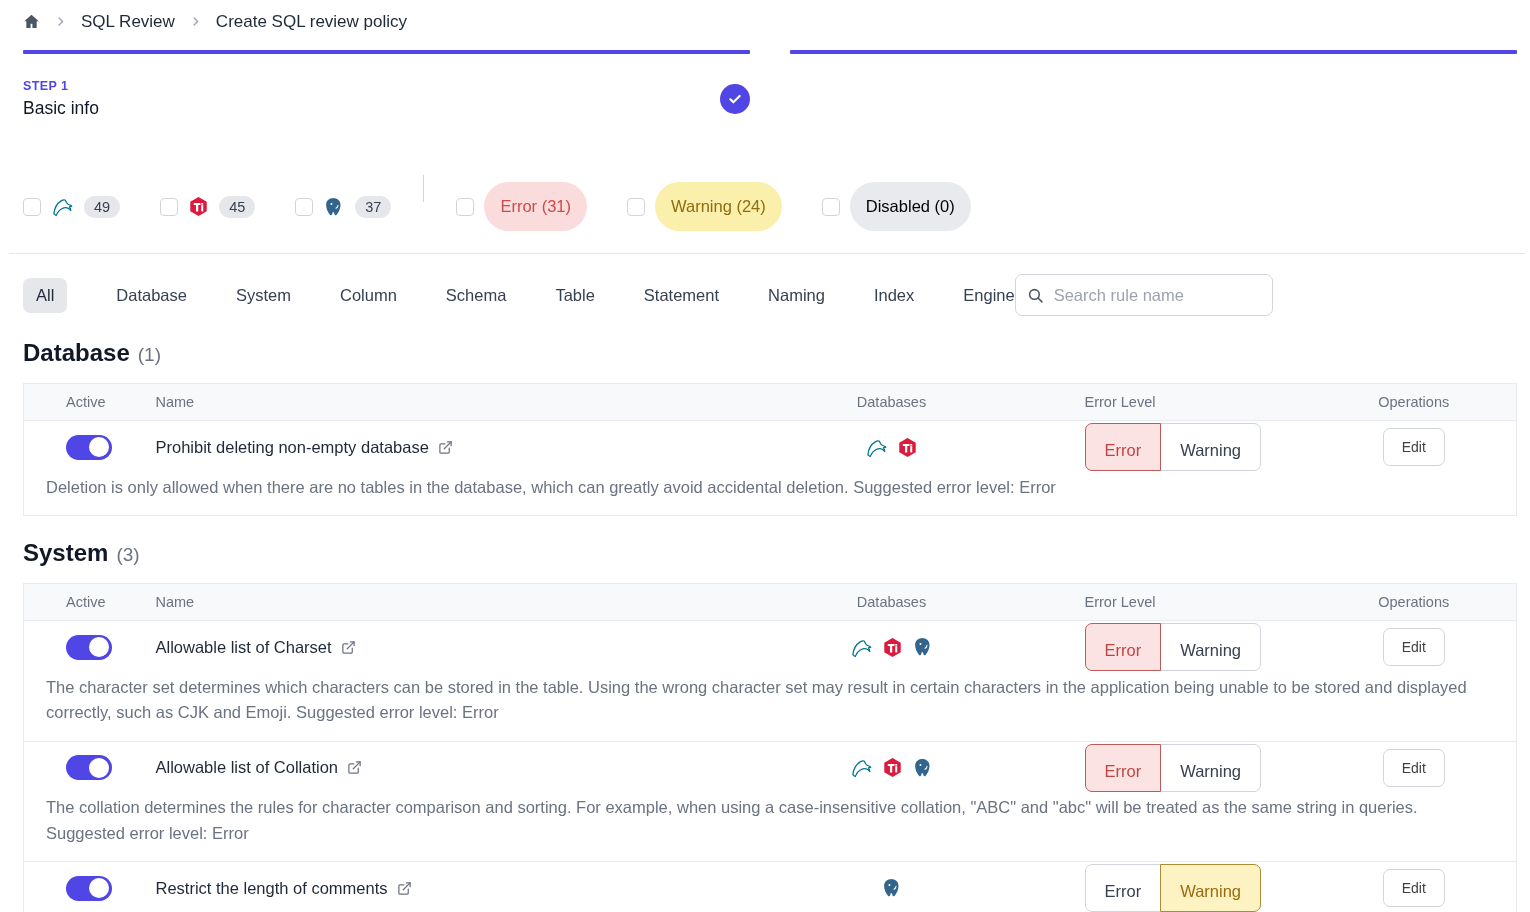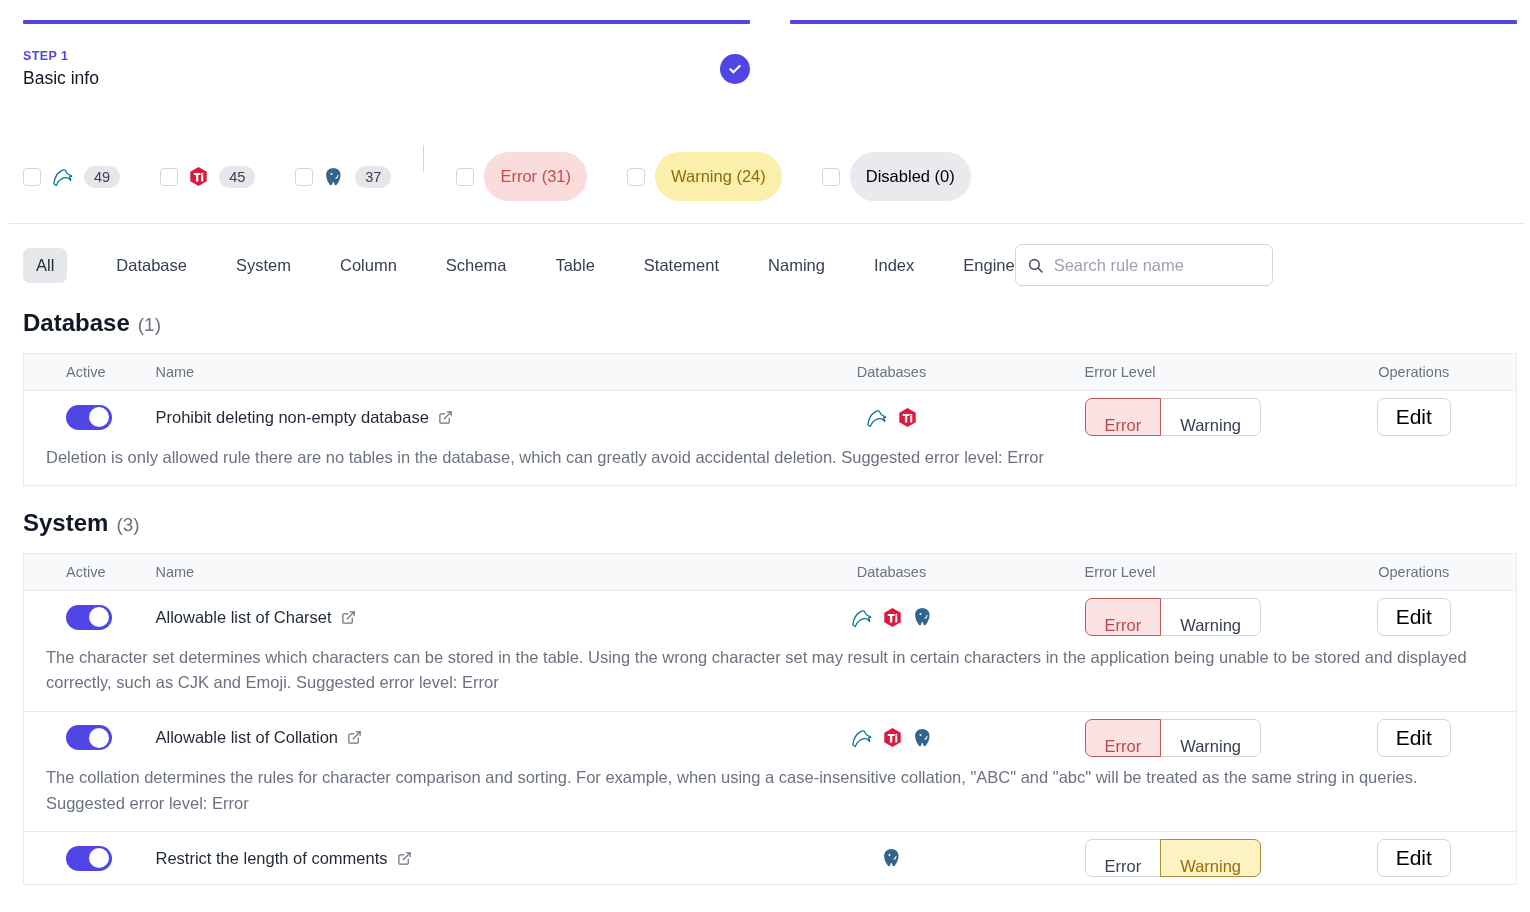--- a/index.html
+++ b/index.html
@@ -66,35 +66,54 @@
   tr.desc-row td { padding:1px 28px 15px 22px; color:#6b7280; font-size:16.5px; line-height:25.5px; }
   .td-name { font-size:16.5px; color:#1f2937; }
   .name-wrap { display:flex; align-items:center; gap:9px; }
   .extlink { display:flex; align-items:center; cursor:pointer; }
   .db-icons { display:inline-flex; align-items:center; gap:9px; vertical-align:middle; }
 
   .toggle { display:inline-block; width:46px; height:25px; border-radius:13px; background:#4f46e5; position:relative; cursor:pointer; vertical-align:middle; }
   .toggle::after { content:""; position:absolute; top:2.5px; right:3px; width:20px; height:20px; border-radius:50%; background:#fff; }
 
   .lvl-group { display:inline-flex; vertical-align:middle; }
-  .lvl-btn { font-family:inherit; font-size:16.5px; height:38px; padding:17px 19px; background:#fff;
+  .lvl-btn { font-family:inherit; font-size:16.5px; height:48px; padding:17px 19px; background:#fff;
     border:1px solid #d1d5db; color:#374151; cursor:pointer; }
   .lvl-error { border-radius:7px 0 0 7px; }
   .lvl-warning { border-radius:0 7px 7px 0; margin-left:-1px; }
   .sel-error .lvl-error { background:#fbe3e3; border-color:#bd5b5b; color:#bf4545; position:relative; z-index:1; }
   .sel-warning .lvl-warning { background:#fdf2c2; border-color:#ab8b33; color:#9a6c10; position:relative; z-index:1; }
 
-  .edit-btn { font-family:inherit; font-size:21px; height:38px; padding:0 18px; background:#fff;
-    border:1px solid #d1d5db; border-radius:7px; color:#000000; cursor:pointer; }
+  .edit-btn { font-family:inherit; font-size:14px; height:38px; padding:0 18px; background:#fff;
+    border:1px solid #d1d5db; border-radius:7px; color:#404040; cursor:pointer; }
 </style>
 </head>
 <body>
 
 <div class="page">
 
+  <nav class="breadcrumb">
+    <span class="home">
+      <svg width="17" height="17" viewBox="0 0 24 24" fill="#4b5563">
+          <path d="M12 2.6 1.8 11.5h2.9V21h6v-5.7h2.6V21h6v-9.5h2.9z"></path>
+        </svg>
+    </span>
+    <span class="chev">
+      <svg width="11" height="11" viewBox="0 0 24 24" fill="none" stroke="#9ca3af" stroke-width="3" stroke-linecap="round" stroke-linejoin="round">
+          <path d="M9 4.5 16.5 12 9 19.5"></path>
+        </svg>
+    </span>
+    <span class="crumb">SQL Review</span>
+    <span class="chev">
+      <svg width="11" height="11" viewBox="0 0 24 24" fill="none" stroke="#9ca3af" stroke-width="3" stroke-linecap="round" stroke-linejoin="round">
+          <path d="M9 4.5 16.5 12 9 19.5"></path>
+        </svg>
+    </span>
+    <span class="crumb">Create SQL review policy</span>
+  </nav>
 
   <div class="steps">
     <div class="step">
       <div class="bar"></div>
       <div class="step-row">
         <div class="step-text">
           <div class="step-label">STEP 1</div>
           <div class="step-name">Basic info</div>
         </div>
         <div class="check">
@@ -235,21 +254,21 @@
                   </svg>
                 </span>
               </span></td>
             <td class="td-level"><span class="lvl-group sel-error">
                 <button class="lvl-btn lvl-error">Error</button>
                 <button class="lvl-btn lvl-warning">Warning</button>
               </span></td>
             <td class="td-ops"><button class="edit-btn">Edit</button></td>
           </tr>
           <tr class="desc-row">
-            <td colspan="5">Deletion is only allowed rule there are no tables in the database, which can greatly avoid accidental deletion. Suggested error level: Error</td>
+            <td colspan="5">Deletion is only allowed when there are no tables in the database, which can greatly avoid accidental deletion. Suggested error level: Error</td>
           </tr>
         </tbody>
       </table>
       <div class="section-title">
         <h2>System</h2>
         <span class="section-count">(3)</span>
       </div>
       <table class="rule-table">
         <colgroup>
           <col style="width:130px">

